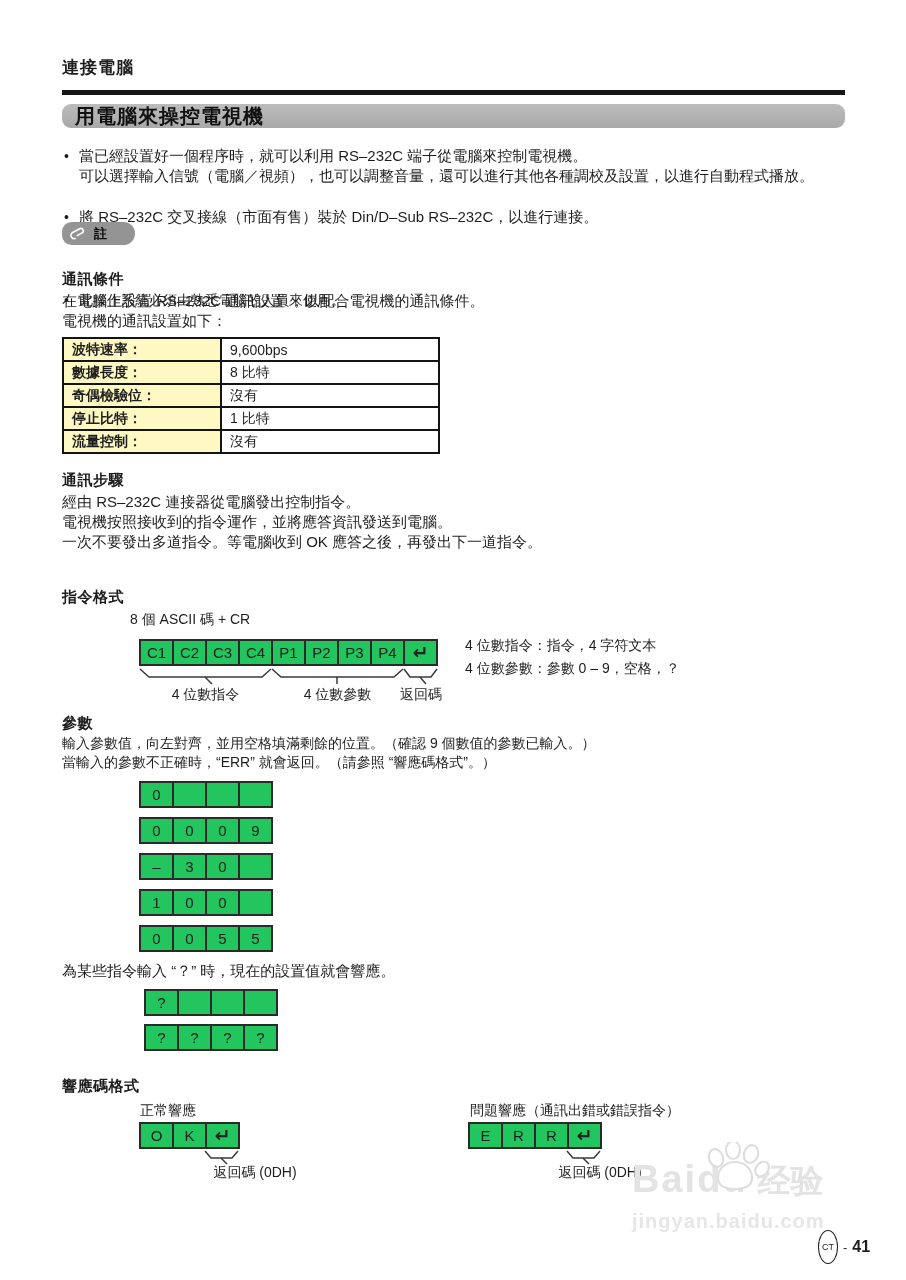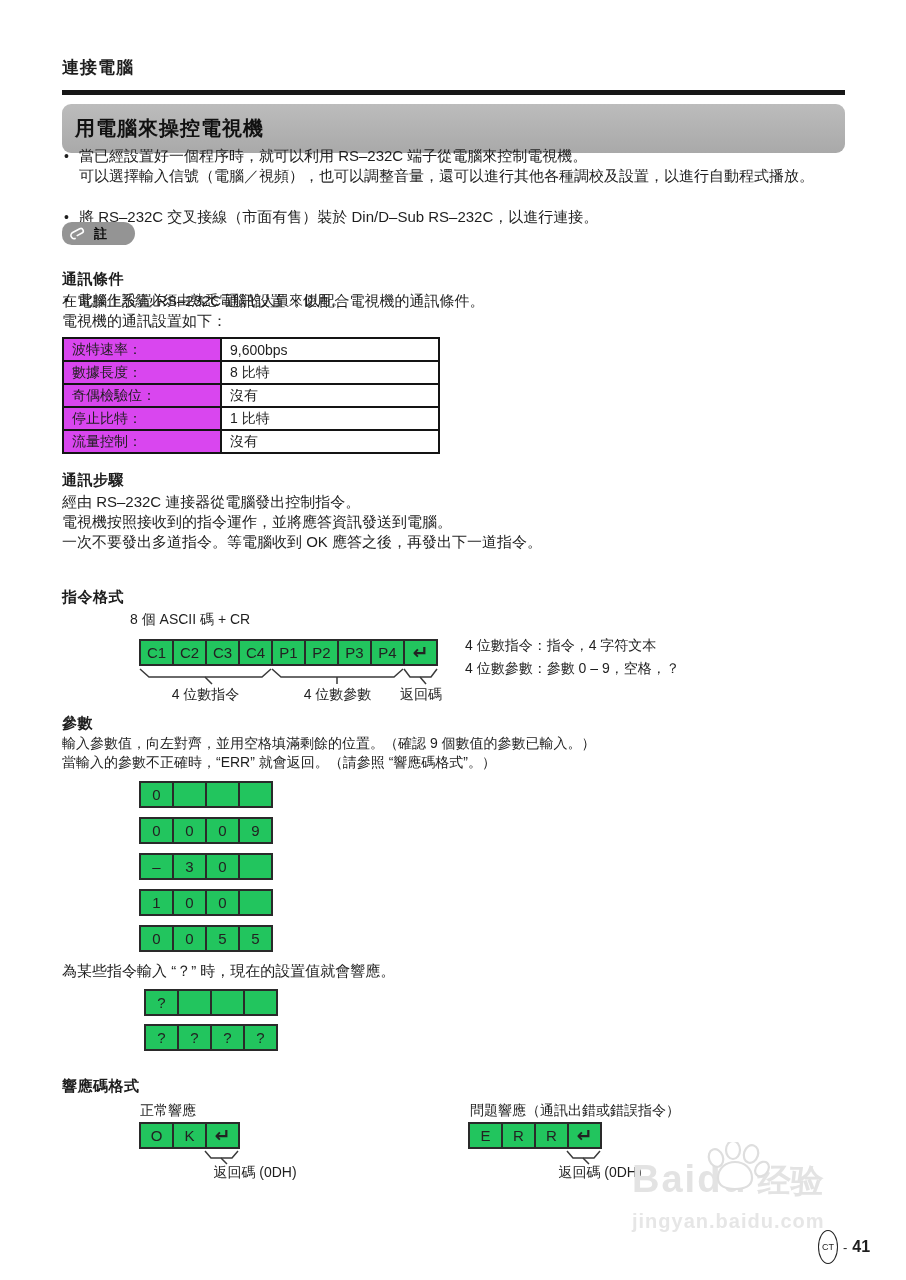--- a/index.html
+++ b/index.html
@@ -2,39 +2,39 @@
 <html><head>
 <meta charset="utf-8">
 <style>
   html,body{margin:0;padding:0;background:#fff;}
   .page{position:relative;width:906px;height:1280px;background:#ffffff;overflow:hidden;
         font-family:"Liberation Sans","DejaVu Sans",sans-serif;color:#1e1e1e;}
   .abs{position:absolute;}
 
   .doc-title{font-size:17px;font-weight:bold;letter-spacing:1px;}
   .rule{background:#161616;height:5px;}
-  .banner{background:linear-gradient(#bcbcbc,#a9a9a9);border-radius:9px;height:49px;
+  .banner{background:linear-gradient(#bcbcbc,#a9a9a9);border-radius:9px;height:24px;
           display:flex;align-items:center;padding-left:13px;box-sizing:border-box;}
   .banner-text{font-size:20px;font-weight:bold;letter-spacing:1px;color:#111;}
 
   .body-line{font-size:15px;line-height:20px;white-space:nowrap;}
   .small-line{font-size:14px;line-height:19px;white-space:nowrap;}
   .bullet-line{padding-left:17px;position:relative;}
   .bullet-line .dot::before{content:"•";position:absolute;left:2px;top:0;font-size:14px;}
   .cont-line{padding-left:17px;}
 
   .section-h{font-size:15px;font-weight:bold;letter-spacing:.5px;}
 
   .note-badge{width:73px;height:23px;background:#949494;border-radius:11px 13px 13px 11px;
               display:flex;align-items:center;gap:7px;padding-left:8px;box-sizing:border-box;}
   .note-badge .note-label{font-size:13px;font-weight:bold;color:#0d0d0d;}
 
   table.cond{border-collapse:collapse;}
   table.cond th,table.cond td{border:2px solid #141414;height:19px;font-size:14px;padding:1px 8px;}
-  table.cond th{background:#d946ef;width:140px;text-align:left;font-weight:normal;}
+  table.cond th{background:#fef9c3;width:140px;text-align:left;font-weight:bold;}
   table.cond td{width:200px;background:#fff;font-weight:normal;}
 
   .cellrow{display:flex;}
   .cell{width:35px;height:27px;border:2px solid #2a2a2a;box-sizing:border-box;background:#22c55e;
         display:flex;align-items:center;justify-content:center;font-size:15px;color:#222;}
   .cell + .cell{margin-left:-2px;}
   .cell.ret{font-size:19px;font-weight:bold;}
 
   .grp-label{font-size:14px;text-align:center;white-space:nowrap;}
   .fmt-note{font-size:14px;line-height:23px;white-space:nowrap;}

